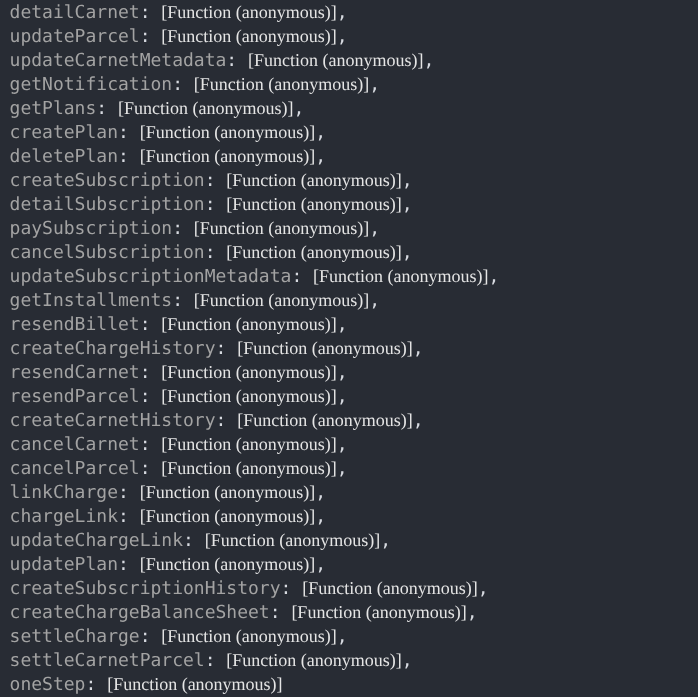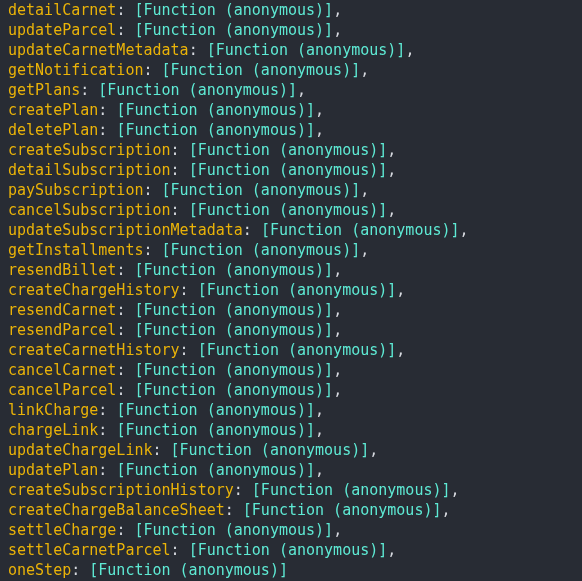--- a/index.html
+++ b/index.html
@@ -25,25 +25,26 @@
     white-space: pre;
     letter-spacing: 0px;
     overflow: hidden;
   }
   .line {
     height: 20px;
     line-height: 20px;
     white-space: pre;
   }
   .key {
-    color: #eab308;
+    color: #a3a3a3;
   }
   .punc {
     color: #d7dae0;
   }
   .fn {
-    color: #5eead4;
+    color: #e5e5e5;
+    font-family: Liberation Serif, serif;
   }
 </style>
 </head>
 <body>
 
 <div id="console-output"><div class="line"><span class="key">detailCarnet</span><span class="punc">: </span><span class="fn">[Function (anonymous)]</span><span class="punc">,</span></div><div class="line"><span class="key">updateParcel</span><span class="punc">: </span><span class="fn">[Function (anonymous)]</span><span class="punc">,</span></div><div class="line"><span class="key">updateCarnetMetadata</span><span class="punc">: </span><span class="fn">[Function (anonymous)]</span><span class="punc">,</span></div><div class="line"><span class="key">getNotification</span><span class="punc">: </span><span class="fn">[Function (anonymous)]</span><span class="punc">,</span></div><div class="line"><span class="key">getPlans</span><span class="punc">: </span><span class="fn">[Function (anonymous)]</span><span class="punc">,</span></div><div class="line"><span class="key">createPlan</span><span class="punc">: </span><span class="fn">[Function (anonymous)]</span><span class="punc">,</span></div><div class="line"><span class="key">deletePlan</span><span class="punc">: </span><span class="fn">[Function (anonymous)]</span><span class="punc">,</span></div><div class="line"><span class="key">createSubscription</span><span class="punc">: </span><span class="fn">[Function (anonymous)]</span><span class="punc">,</span></div><div class="line"><span class="key">detailSubscription</span><span class="punc">: </span><span class="fn">[Function (anonymous)]</span><span class="punc">,</span></div><div class="line"><span class="key">paySubscription</span><span class="punc">: </span><span class="fn">[Function (anonymous)]</span><span class="punc">,</span></div><div class="line"><span class="key">cancelSubscription</span><span class="punc">: </span><span class="fn">[Function (anonymous)]</span><span class="punc">,</span></div><div class="line"><span class="key">updateSubscriptionMetadata</span><span class="punc">: </span><span class="fn">[Function (anonymous)]</span><span class="punc">,</span></div><div class="line"><span class="key">getInstallments</span><span class="punc">: </span><span class="fn">[Function (anonymous)]</span><span class="punc">,</span></div><div class="line"><span class="key">resendBillet</span><span class="punc">: </span><span class="fn">[Function (anonymous)]</span><span class="punc">,</span></div><div class="line"><span class="key">createChargeHistory</span><span class="punc">: </span><span class="fn">[Function (anonymous)]</span><span class="punc">,</span></div><div class="line"><span class="key">resendCarnet</span><span class="punc">: </span><span class="fn">[Function (anonymous)]</span><span class="punc">,</span></div><div class="line"><span class="key">resendParcel</span><span class="punc">: </span><span class="fn">[Function (anonymous)]</span><span class="punc">,</span></div><div class="line"><span class="key">createCarnetHistory</span><span class="punc">: </span><span class="fn">[Function (anonymous)]</span><span class="punc">,</span></div><div class="line"><span class="key">cancelCarnet</span><span class="punc">: </span><span class="fn">[Function (anonymous)]</span><span class="punc">,</span></div><div class="line"><span class="key">cancelParcel</span><span class="punc">: </span><span class="fn">[Function (anonymous)]</span><span class="punc">,</span></div><div class="line"><span class="key">linkCharge</span><span class="punc">: </span><span class="fn">[Function (anonymous)]</span><span class="punc">,</span></div><div class="line"><span class="key">chargeLink</span><span class="punc">: </span><span class="fn">[Function (anonymous)]</span><span class="punc">,</span></div><div class="line"><span class="key">updateChargeLink</span><span class="punc">: </span><span class="fn">[Function (anonymous)]</span><span class="punc">,</span></div><div class="line"><span class="key">updatePlan</span><span class="punc">: </span><span class="fn">[Function (anonymous)]</span><span class="punc">,</span></div><div class="line"><span class="key">createSubscriptionHistory</span><span class="punc">: </span><span class="fn">[Function (anonymous)]</span><span class="punc">,</span></div><div class="line"><span class="key">createChargeBalanceSheet</span><span class="punc">: </span><span class="fn">[Function (anonymous)]</span><span class="punc">,</span></div><div class="line"><span class="key">settleCharge</span><span class="punc">: </span><span class="fn">[Function (anonymous)]</span><span class="punc">,</span></div><div class="line"><span class="key">settleCarnetParcel</span><span class="punc">: </span><span class="fn">[Function (anonymous)]</span><span class="punc">,</span></div><div class="line"><span class="key">oneStep</span><span class="punc">: </span><span class="fn">[Function (anonymous)]</span></div></div>
 
 </body></html>

